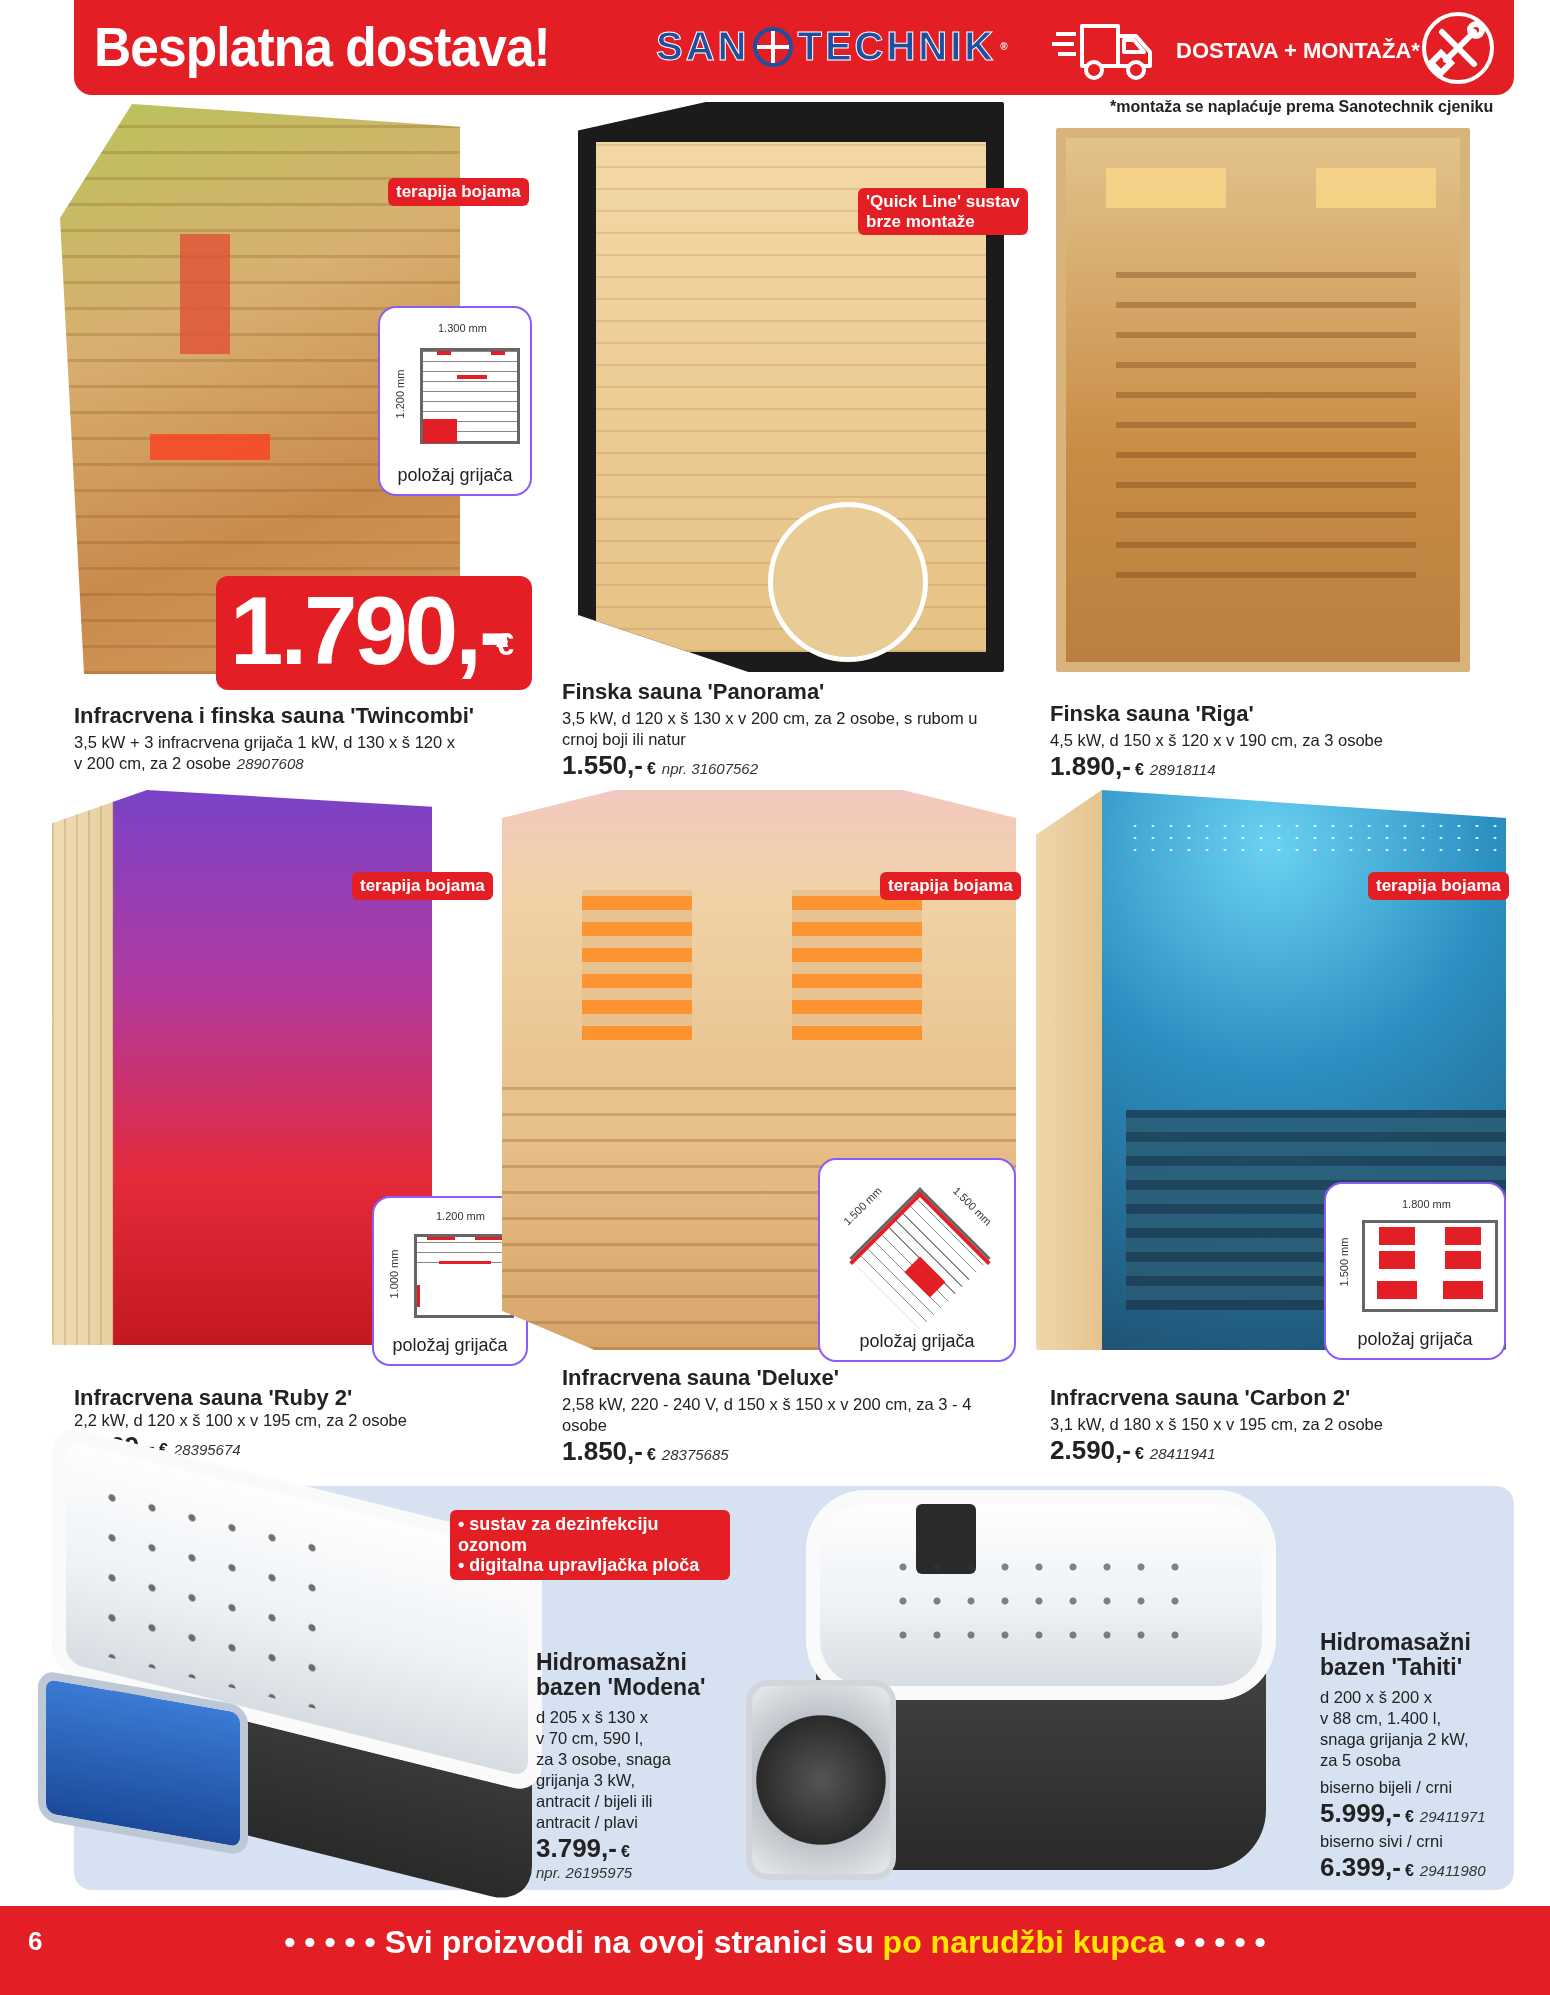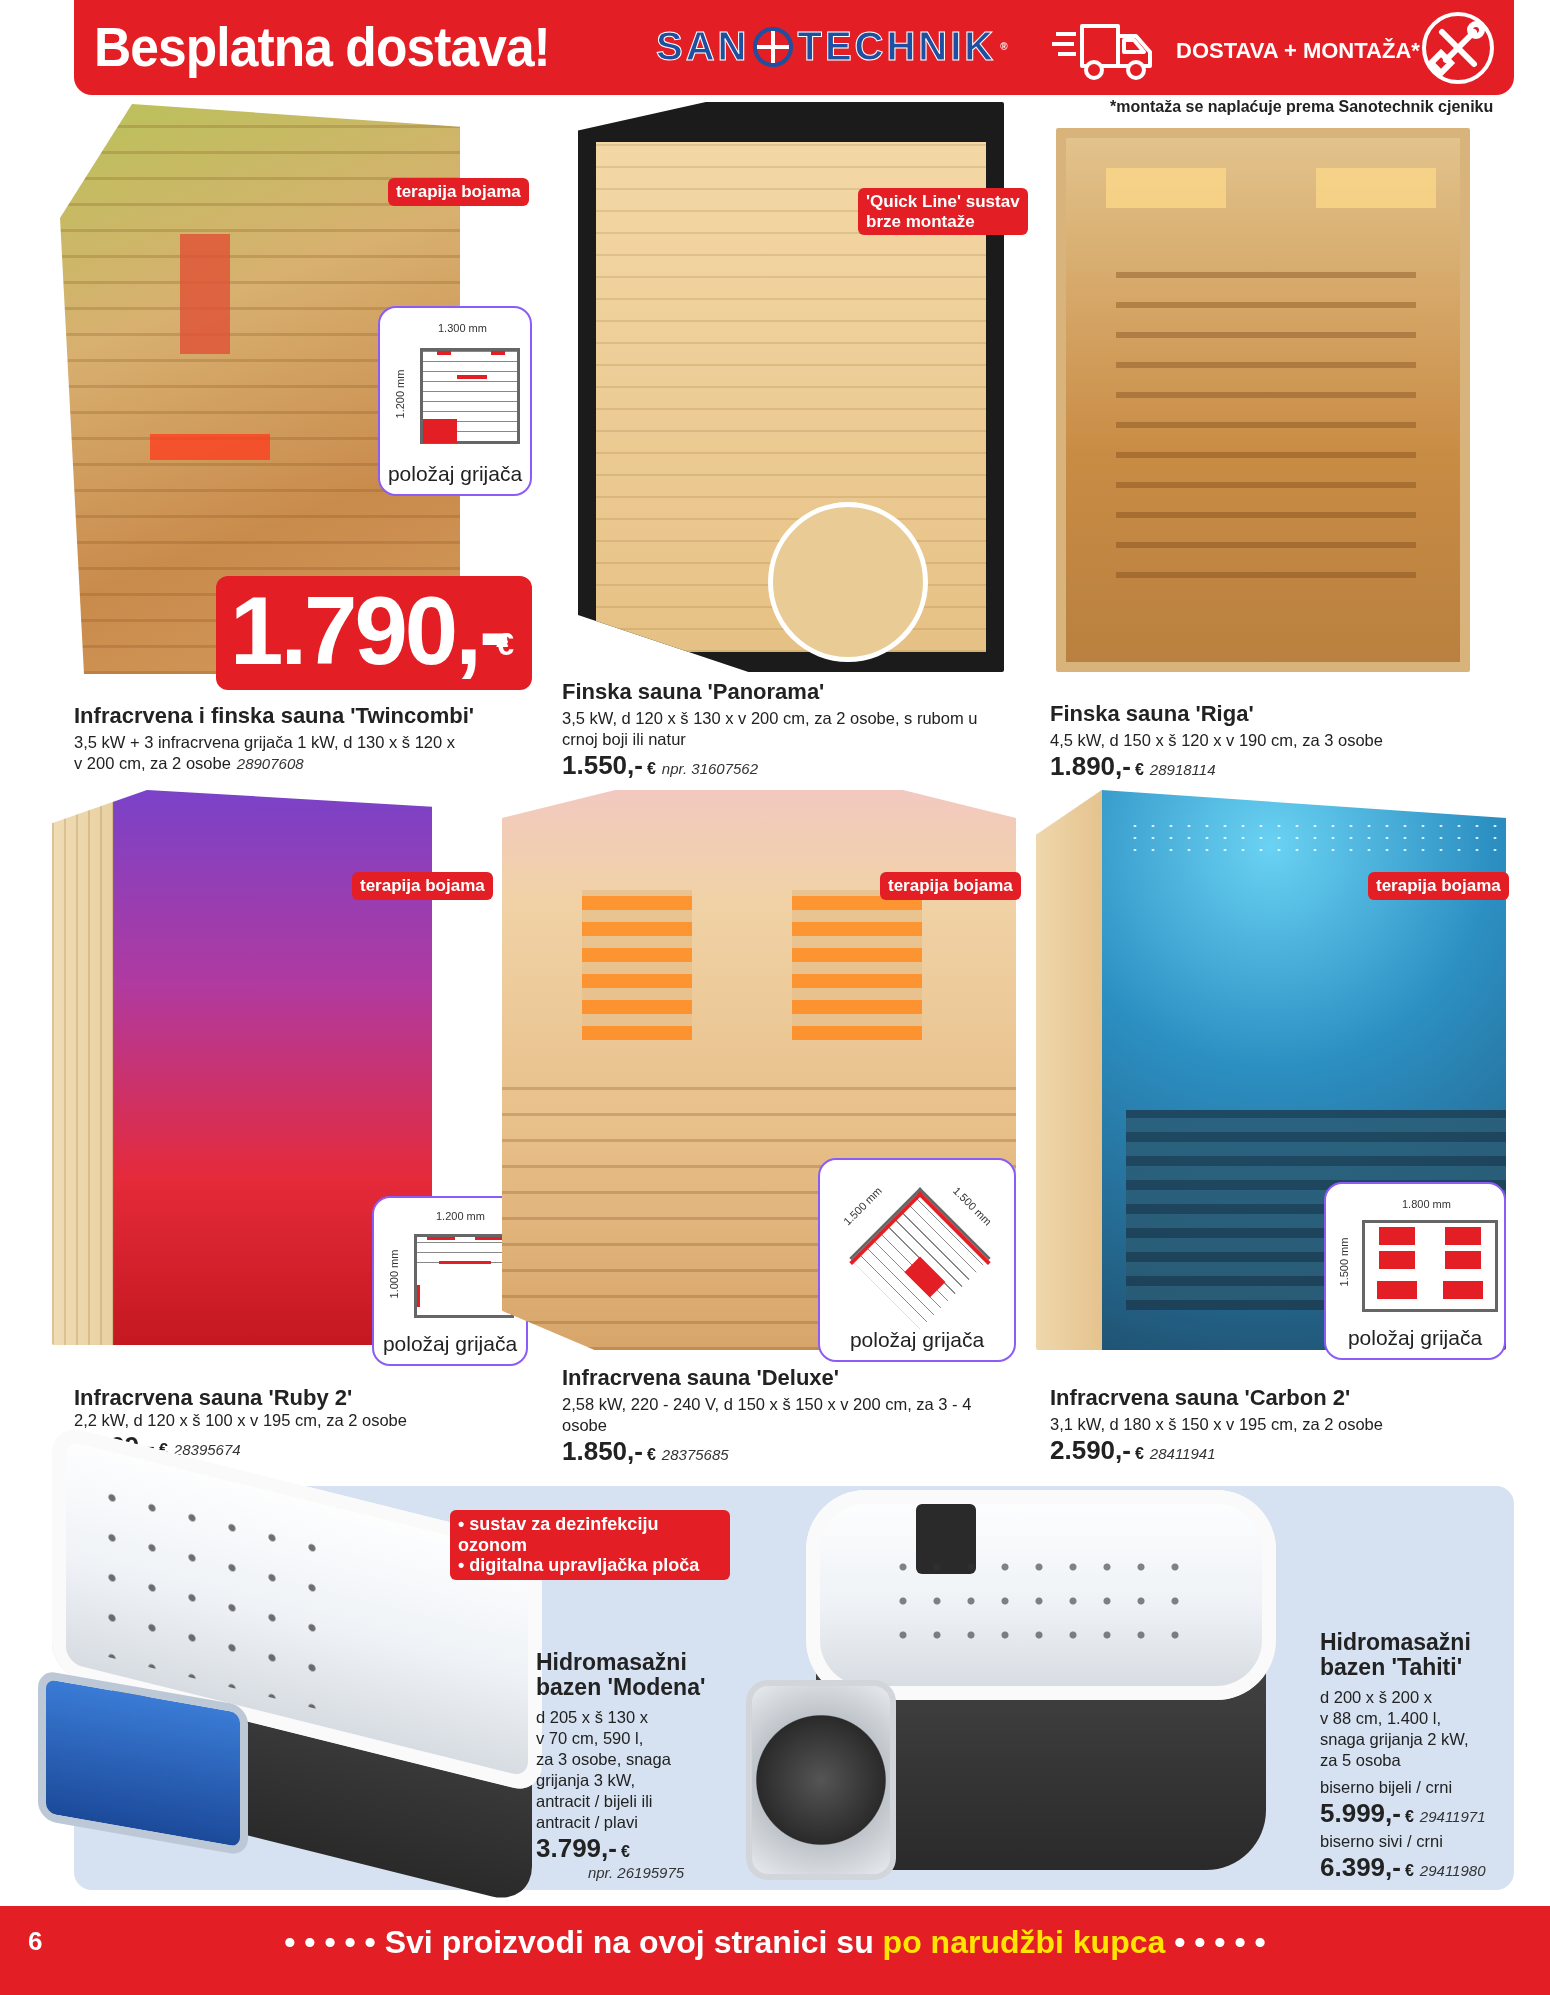--- a/index.html
+++ b/index.html
@@ -24,34 +24,34 @@
 
   
   .photo { border-radius: 2px; overflow: hidden; }
   .wood { background: linear-gradient(135deg, #e8c08a 0%, #d9a764 40%, #c68a45 100%); }
   .slat { background-image: repeating-linear-gradient(0deg, rgba(120,70,20,0.25) 0 3px, transparent 3px 26px); }
 
   .badge { background: #e31e24; color: #fff; font-weight: bold; font-size: 17px; padding: 4px 8px; border-radius: 6px; line-height: 1.15; }
 
   .diagram { background: #fff; border: 2px solid #8b5cf6; border-radius: 18px; }
   .diagram .dim-h { position: absolute; font-size: 11px; color: #333; }
-  .diagram .cap { position: absolute; left: 0; right: 0; bottom: 8px; text-align: center; font-size: 21px; color: #222; }
+  .diagram .cap { position: absolute; left: 0; right: 0; bottom: 8px; text-align: center; font-size: 18px; color: #222; }
   .plan { position: absolute; border: 3px solid #666; background: repeating-linear-gradient(0deg, #fff 0 9px, #888 9px 10px); }
   .heater { position: absolute; background: #e31e24; }
 
   .big-price { left: 216px; top: 576px; width: 316px; height: 114px; background: #e31e24; border-radius: 12px; color: #fff; }
   .big-price .num { position: absolute; left: 14px; top: 0px; font-size: 96px; font-weight: bold; letter-spacing: -3px; }
   .big-price .eur { position: absolute; right: 18px; top: 50px; font-size: 32px; font-weight: bold; }
 
   
   .pname { font-size: 22px; font-weight: bold; color: #222; line-height: 1.1; white-space: nowrap; }
   .pdesc { font-size: 16.5px; color: #222; line-height: 1.28; }
   .pprice { font-size: 26px; font-weight: bold; color: #222; text-align: center; }
   .pcur { font-size: 16px; font-weight: bold; margin-left: 4px; }
-  .part { font-size: 15px; font-style: italic; color: #333; margin-left: 6px; text-align: center; }
+  .part { font-size: 15px; font-style: italic; color: #333; margin-left: 6px; }
 
   
   .spa-bg { left: 74px; top: 1486px; width: 1440px; height: 404px; background: #d6e2f1; border-radius: 18px; }
   .tub { background: linear-gradient(180deg, #ffffff 0%, #eef2f6 55%, #d4d9df 100%); border-radius: 30px; }
   .tub-side { background: linear-gradient(180deg, #4a4a4a, #2a2a2a); }
 
   
   .footer { left: 0; top: 1906px; width: 1550px; height: 89px; background: #e31e24; }
   .page-num { left: 28px; top: 1926px; font-size: 26px; font-weight: bold; color: #fff; }
   .footer-text { left: 0; top: 1924px; width: 1550px; text-align: center; font-size: 32px; font-weight: bold; color: #fff; }

